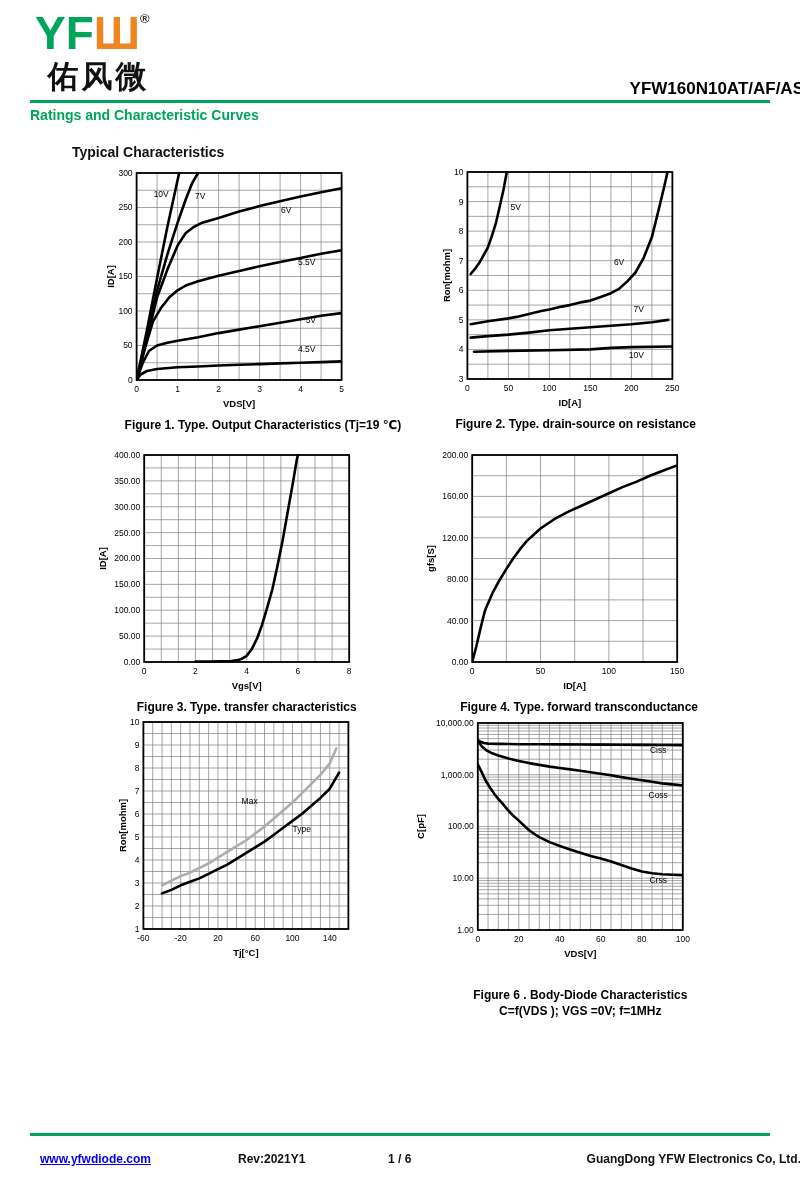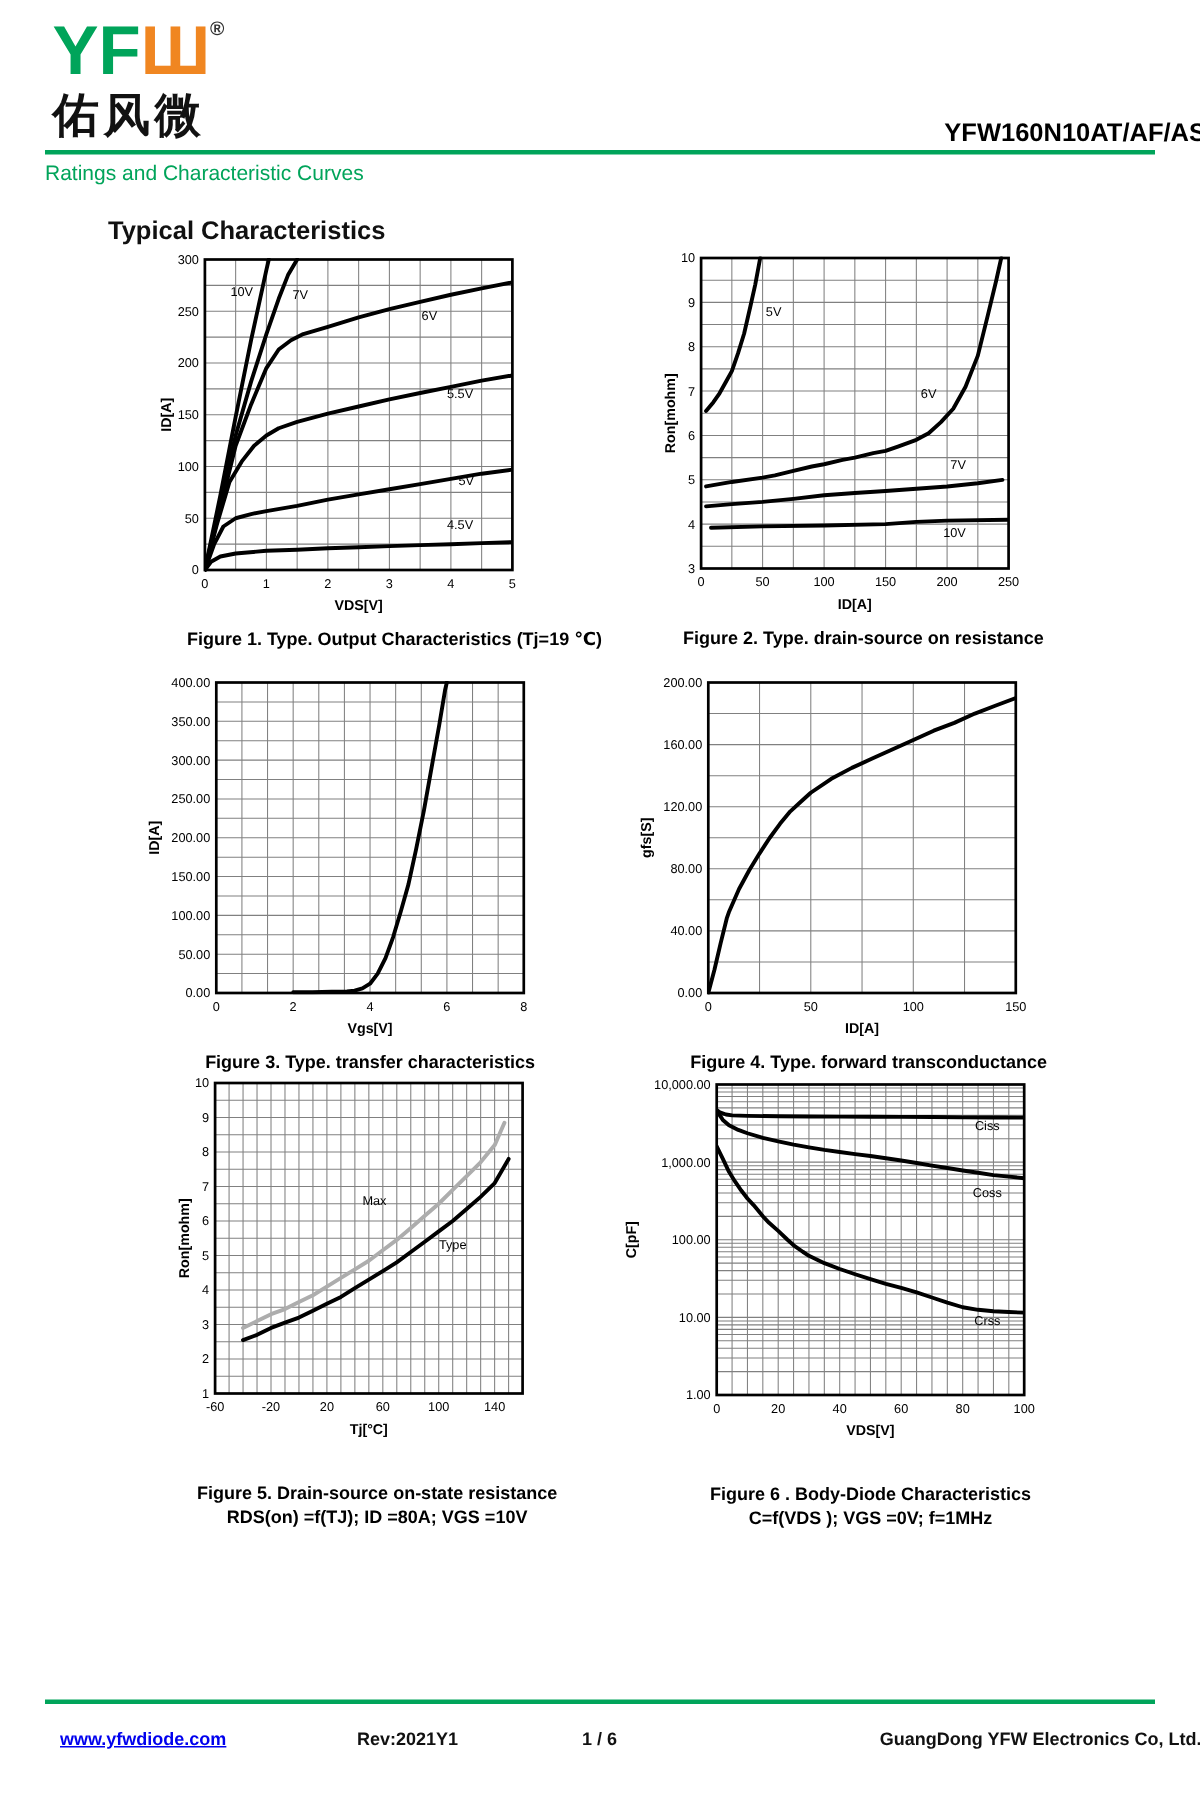--- a/index.html
+++ b/index.html
@@ -7,25 +7,25 @@
     position:relative; width:800px; height:1202px; background:#ffffff;
     font-family:"Liberation Sans","DejaVu Sans",sans-serif; color:#111;
     margin:0 auto; overflow:hidden;padding-left:39px;
   }
   .abs{position:absolute;}
   
   .logo-text{font-weight:bold; font-size:46px; line-height:1; letter-spacing:0px;}
   .logo-yf{color:#00A45A;}
   .logo-u{color:#F08621;}
   .logo-reg{font-size:13px; color:#333; vertical-align:26px; font-weight:bold;}
-  .logo-cn{font-weight:bold; font-size:31px; color:#111; letter-spacing:3px; margin-top:0px;}
+  .logo-cn{font-weight:bold; font-size:31px; color:#111; letter-spacing:3px; margin-top:0px;text-align:right;}
   .doc-title{font-weight:bold; font-size:17px; color:#000;}
   .green-rule{background:#00A45A; height:3px;}
-  .section-title{color:#00A45A; font-weight:normal; font-size:14px;}
-  .subsection-title{color:#111; font-weight:bold; font-size:17px;}
+  .section-title{color:#00A45A; font-weight:bold; font-size:14px;}
+  .subsection-title{color:#111; font-weight:bold; font-size:14px;}
   
   .fig{position:absolute;}
   .caption{font-weight:bold; font-size:12px; text-align:center; line-height:1.3; color:#000; margin-top:2px;}
   
   .footer-text{font-size:12px; font-weight:bold; color:#111;}
   .footer-link{color:#0000EE; text-decoration:underline; cursor:pointer;}
 </style>
 </head>
 <body>
 
@@ -359,24 +359,20 @@
             <text x="22.4" y="80" text-anchor="end">7</text>
             <text x="22.4" y="57" text-anchor="end">8</text>
             <text x="22.4" y="34" text-anchor="end">9</text>
             <text x="22.4" y="11" text-anchor="end">10</text>
           </g>
           <text x="128.9" y="242" text-anchor="middle" font-size="9.5" font-weight="bold" font-family="&quot;Liberation Sans&quot;,&quot;DejaVu Sans&quot;,sans-serif">Tj[°C]</text>
           <text text-anchor="middle" font-size="9.5" font-weight="bold" font-family="&quot;Liberation Sans&quot;,&quot;DejaVu Sans&quot;,sans-serif" transform="translate(9,111.5) rotate(-90)">Ron[mohm]</text>
           <text x="132.62727272727273" y="89.64999999999999" text-anchor="middle" font-size="8.5" font-family="&quot;Liberation Sans&quot;,&quot;DejaVu Sans&quot;,sans-serif">Max</text>
           <text x="184.8090909090909" y="118.39999999999999" text-anchor="middle" font-size="8.5" font-family="&quot;Liberation Sans&quot;,&quot;DejaVu Sans&quot;,sans-serif">Type</text>
         </svg></div>
-    <div class="caption" style="margin-top: 22px; padding-left: 14.4px;">
-      <div>Figure 5. Drain-source on-state resistance</div>
-      <div>RDS(on) =f(TJ); ID =80A; VGS =10V</div>
-    </div>
   </div>
 
   <div class="fig" style="left:415px; top:715px;">
     <div><svg width="279.8" height="247" viewBox="0 0 279.8 247">
           <g stroke="#808080" stroke-width="0.7">
             <line x1="62.800000000000004" y1="8" x2="62.800000000000004" y2="215"></line>
             <line x1="73.05000000000001" y1="8" x2="73.05000000000001" y2="215"></line>
             <line x1="83.30000000000001" y1="8" x2="83.30000000000001" y2="215"></line>
             <line x1="93.55000000000001" y1="8" x2="93.55000000000001" y2="215"></line>
             <line x1="103.80000000000001" y1="8" x2="103.80000000000001" y2="215"></line>

